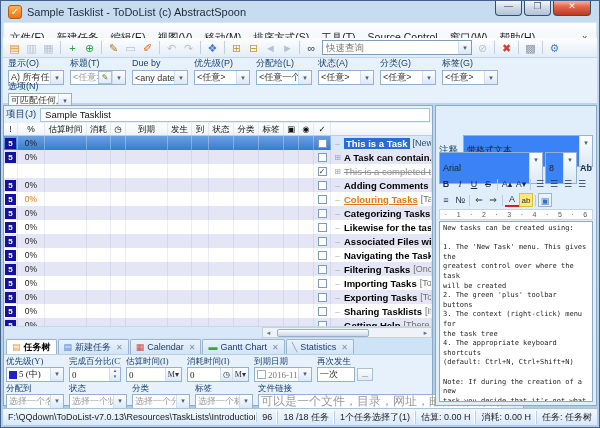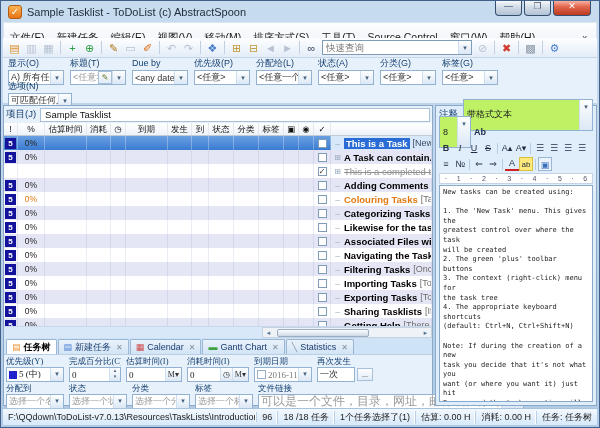--- a/index.html
+++ b/index.html
@@ -51,21 +51,21 @@
   .trow.alt{background:#e4e5f5;}
   .trow.sel .c:not(.ttlc){background:linear-gradient(#6aa0e2,#3a7bd0);border-right-color:rgba(255,255,255,.3);}
   .trow.sel .ttlc{background:#d8e8fb;}
   .pbox{width:11px;height:11px;background:#12129a;color:#fff;font-size:8px;line-height:11px;text-align:center;font-weight:bold;}
   .pct-val{font-size:8.5px;color:#222;}
   .trow.orange .pct-val{color:#e2790f;}
   .cb{width:9px;height:9px;background:#fff;border:1px solid #7f9db9;font-size:8px;line-height:7px;text-align:center;color:#333;}
   .c.ttlc{justify-content:flex-start !important;}
   .expand{width:13px;color:#8fa3b8;font-size:8px;text-align:center;flex:0 0 auto;}
   .ttl{font-weight:bold;white-space:nowrap;color:#000;flex:0 0 auto;}
-  .trow.orange .ttl{color:#e2790f;}
+  .trow.orange .ttl{color:#e2790f;text-decoration:underline;}
   .trow.completed .ttl{color:#8f8f8f;font-weight:normal;text-decoration:line-through;}
   .trow.completed .cmt{color:#a8a8a8;text-decoration:line-through;}
   .trow.sel .ttl{background:#2a6cd5;color:#fff;padding:0 2px;}
   .cmt{color:#6f6e6d;margin-left:3px;white-space:nowrap;overflow:hidden;font-size:9px;}
   .trow.sel .cmt{color:#3c4a63;}
   
   .hscroll{height:12px;display:flex;background:#d9e8f8;border-top:1px solid #c6d8ec;flex:0 0 auto;}
   .hs-left{width:258px;flex:0 0 auto;}
   .hs-bar{flex:1;display:flex;align-items:center;background:#eff3f8;border:1px solid #c6d2e0;}
   .hs-arrow{width:11px;font-size:6px;color:#5a7a9a;text-align:center;flex:0 0 auto;}
@@ -85,22 +85,22 @@
   .prisw{width:8px;height:8px;background:#2222cc;margin-right:2px;flex:0 0 auto;}
   .spin{width:11px;height:100%;border-left:1px solid #cfdeee;background:linear-gradient(#fdfefe,#dce8f6);color:#44617e;font-size:5px;line-height:6px;text-align:center;flex:0 0 auto;}
   .unitbtn{height:100%;border-left:1px solid #cfdeee;background:linear-gradient(#fdfefe,#dce8f6);color:#333;font-size:8px;line-height:13px;text-align:center;padding:0 2px;flex:0 0 auto;}
   .cb2{width:9px;height:9px;background:#fff;border:1px solid #9ab0c8;margin-right:2px;flex:0 0 auto;}
   .dim{color:#7a7a7a;}
   .ph2{color:#9a9a9a;}
   .dots{width:16px;height:13px;background:linear-gradient(#fefefe,#e0ebf7);border:1px solid #a9c0da;font-size:8px;line-height:11px;text-align:center;color:#333;flex:0 0 auto;margin-left:2px;}
   .ev{flex:1;white-space:nowrap;overflow:hidden;}
   
   .comments{position:absolute;left:434px;top:104px;right:2px;bottom:21px;background:#e0edfa;border:1px solid #8aa8c8;display:flex;flex-direction:column;font-size:9.5px;color:#16406f;}
-  .cheader{height:17px;display:flex;align-items:center;gap:5px;padding:1px 3px;flex:0 0 auto;}
-  .ccombo{height:32px;background:#bef264;border:1px solid #93b2d1;display:flex;align-items:center;font-size:9px;color:#222;padding-left:3px;}
+  .cheader{height:17px;display:flex;align-items:center;gap:5px;padding:1px 3px;flex:0 0 auto;margin-top:36px;}
+  .ccombo{height:32px;background:#3b82f6;border:1px solid #93b2d1;display:flex;align-items:center;font-size:9px;color:#222;padding-left:3px;}
   .cfontrow{height:17px;display:flex;align-items:center;gap:2px;padding:0 3px;flex:0 0 auto;}
   .cfmt{height:16px;display:flex;align-items:center;padding:0 3px;flex:0 0 auto;}
   .fbtn{min-width:14px;height:14px;font-size:9px;text-align:center;line-height:14px;color:#1d2c44;}
   .fsep{width:1px;height:11px;background:#b7cce2;margin:0 2px;}
   [data-name="bold-button"]{font-weight:bold;}
   [data-name="italic-button"]{font-style:italic;font-family:"Liberation Serif",serif;}
   [data-name="underline-button"]{text-decoration:underline;}
   [data-name="strikethrough-button"]{text-decoration:line-through;}
   [data-name="font-color-button"]{border-bottom:2px solid #cc2222;line-height:11px;height:13px;}
   [data-name="highlight-button"]{background:#ffe97a;font-size:8px;border:1px solid #d8c040;}
@@ -781,20 +781,24 @@
 
   <div class="comments" data-name="comments-panel">
     <div class="cheader" data-name="comments-header">
       <span data-name="comments-label">注释</span>
       <span class="ccombo" style="flex:1" data-name="comment-format-combo">
         <span class="ev" data-name="comment-format-value">带格式文本</span>
         <span class="darr" data-name="chevron-down-icon">▾</span>
       </span>
     </div>
     <div class="cfontrow" data-name="font-row">
+      <span class="ccombo" style="flex:1" data-name="font-name-combo">
+        <span class="ev" data-name="font-name-value">Arial</span>
+        <span class="darr" data-name="chevron-down-icon">▾</span>
+      </span>
       <span class="ccombo" style="width:32px" data-name="font-size-combo">
         <span class="ev" data-name="font-size-value">8</span>
         <span class="darr" data-name="chevron-down-icon">▾</span>
       </span>
       <span class="fbtn" style="font-weight:bold" data-name="font-dialog-button">Ab</span>
     </div>
     <div class="cfmt" id="fmt-row1" data-name="format-toolbar-1">
         <span class="fbtn" data-name="bold-button">B</span>
         <span class="fbtn" data-name="italic-button">I</span>
         <span class="fbtn" data-name="underline-button">U</span>

